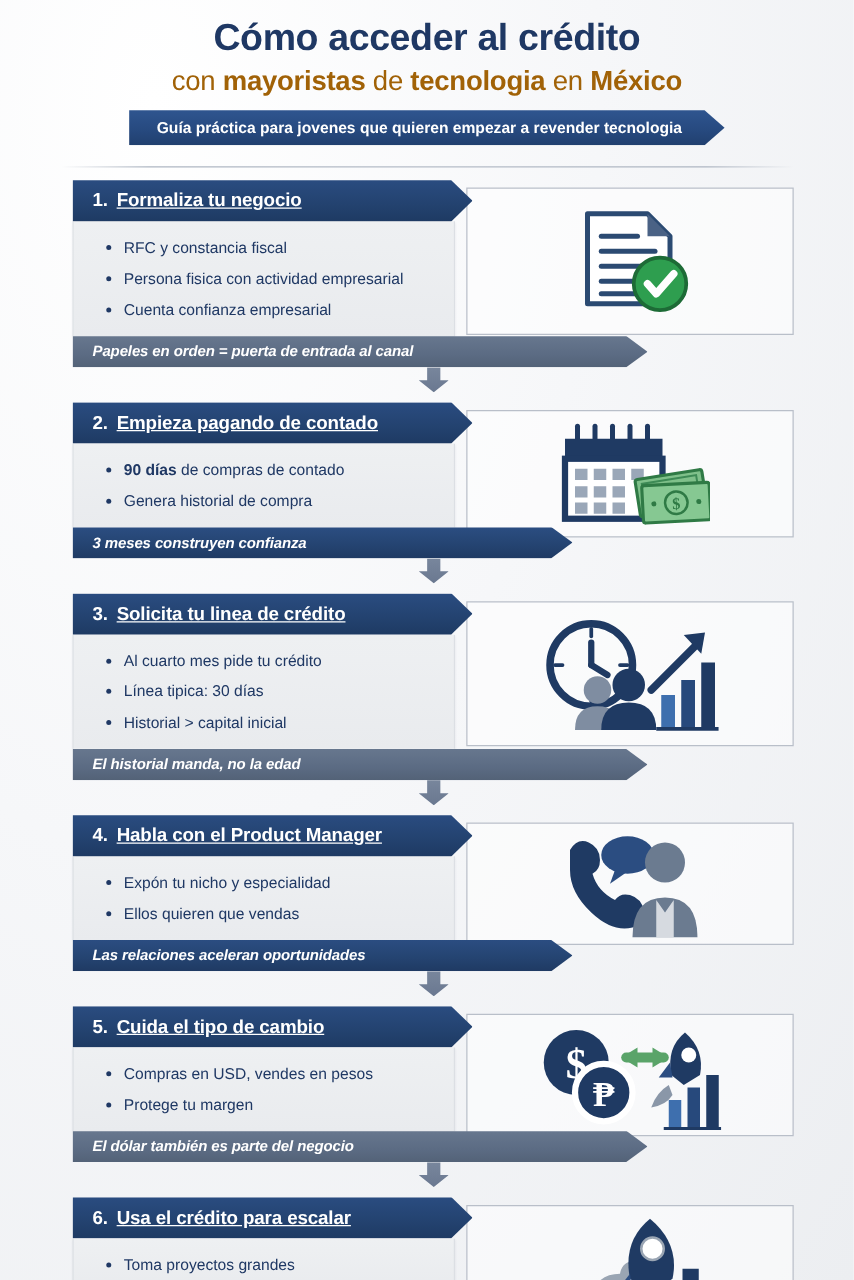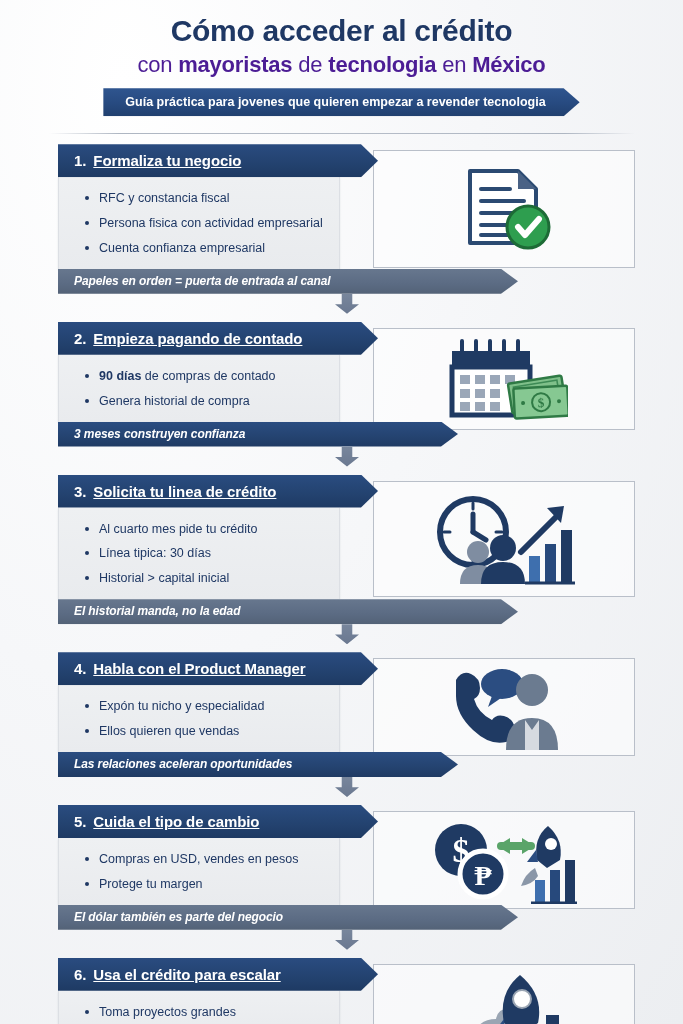--- a/index.html
+++ b/index.html
@@ -16,21 +16,21 @@
   .page{position:relative;width:683px;height:1024px;}
 
   
   .header{padding:14px 0 0 0;text-align:center;}
   .title-line1{
     font-size:30px;font-weight:bold;color:#1f3864;
     letter-spacing:-0.3px;line-height:1.12;
     text-shadow:0 1px 1px rgba(255,255,255,.9);
   }
   .title-line2{
-    font-size:22px;color:#4c1d95;line-height:1.3;margin-top:3px;
+    font-size:22px;color:#a16207;line-height:1.3;margin-top:3px;
     letter-spacing:-0.2px;
   }
   .title-line2 .b{font-weight:bold;}
   .title-line2 .r{font-weight:normal;}
 
   .subtitle-wrap{margin-top:9px;display:flex;justify-content:center;text-align:right;}
   .subtitle{
     position:relative;
     background:linear-gradient(180deg,#2f558f 0%,#274a80 55%,#21406f 100%);
     color:#ffffff;
@@ -71,21 +71,21 @@
     box-sizing:border-box;
     clip-path:polygon(0 0, calc(100% - 17px) 0, 100% 50%, calc(100% - 17px) 100%, 0 100%);
     box-shadow:0 2px 3px rgba(20,40,75,.20);
     letter-spacing:-0.1px;
     text-decoration:underline;
   }
   .hdr .num{display:inline-block;margin-right:7px;}
 
   .body-panel{
     position:relative;z-index:2;
-    width:282px;
+    width:306px;
     background:linear-gradient(180deg,#eef0f2 0%,#e9ebee 100%);
     border-left:1px solid #dcdfe4;
     border-right:1px solid #dcdfe4;
     box-sizing:border-box;
     padding:9px 12px 8px 26px;
     box-shadow:0 1px 2px rgba(60,70,90,.10);
   }
   ul.bullets{list-style:none;margin:0;padding:0;}
   ul.bullets li{
     position:relative;

